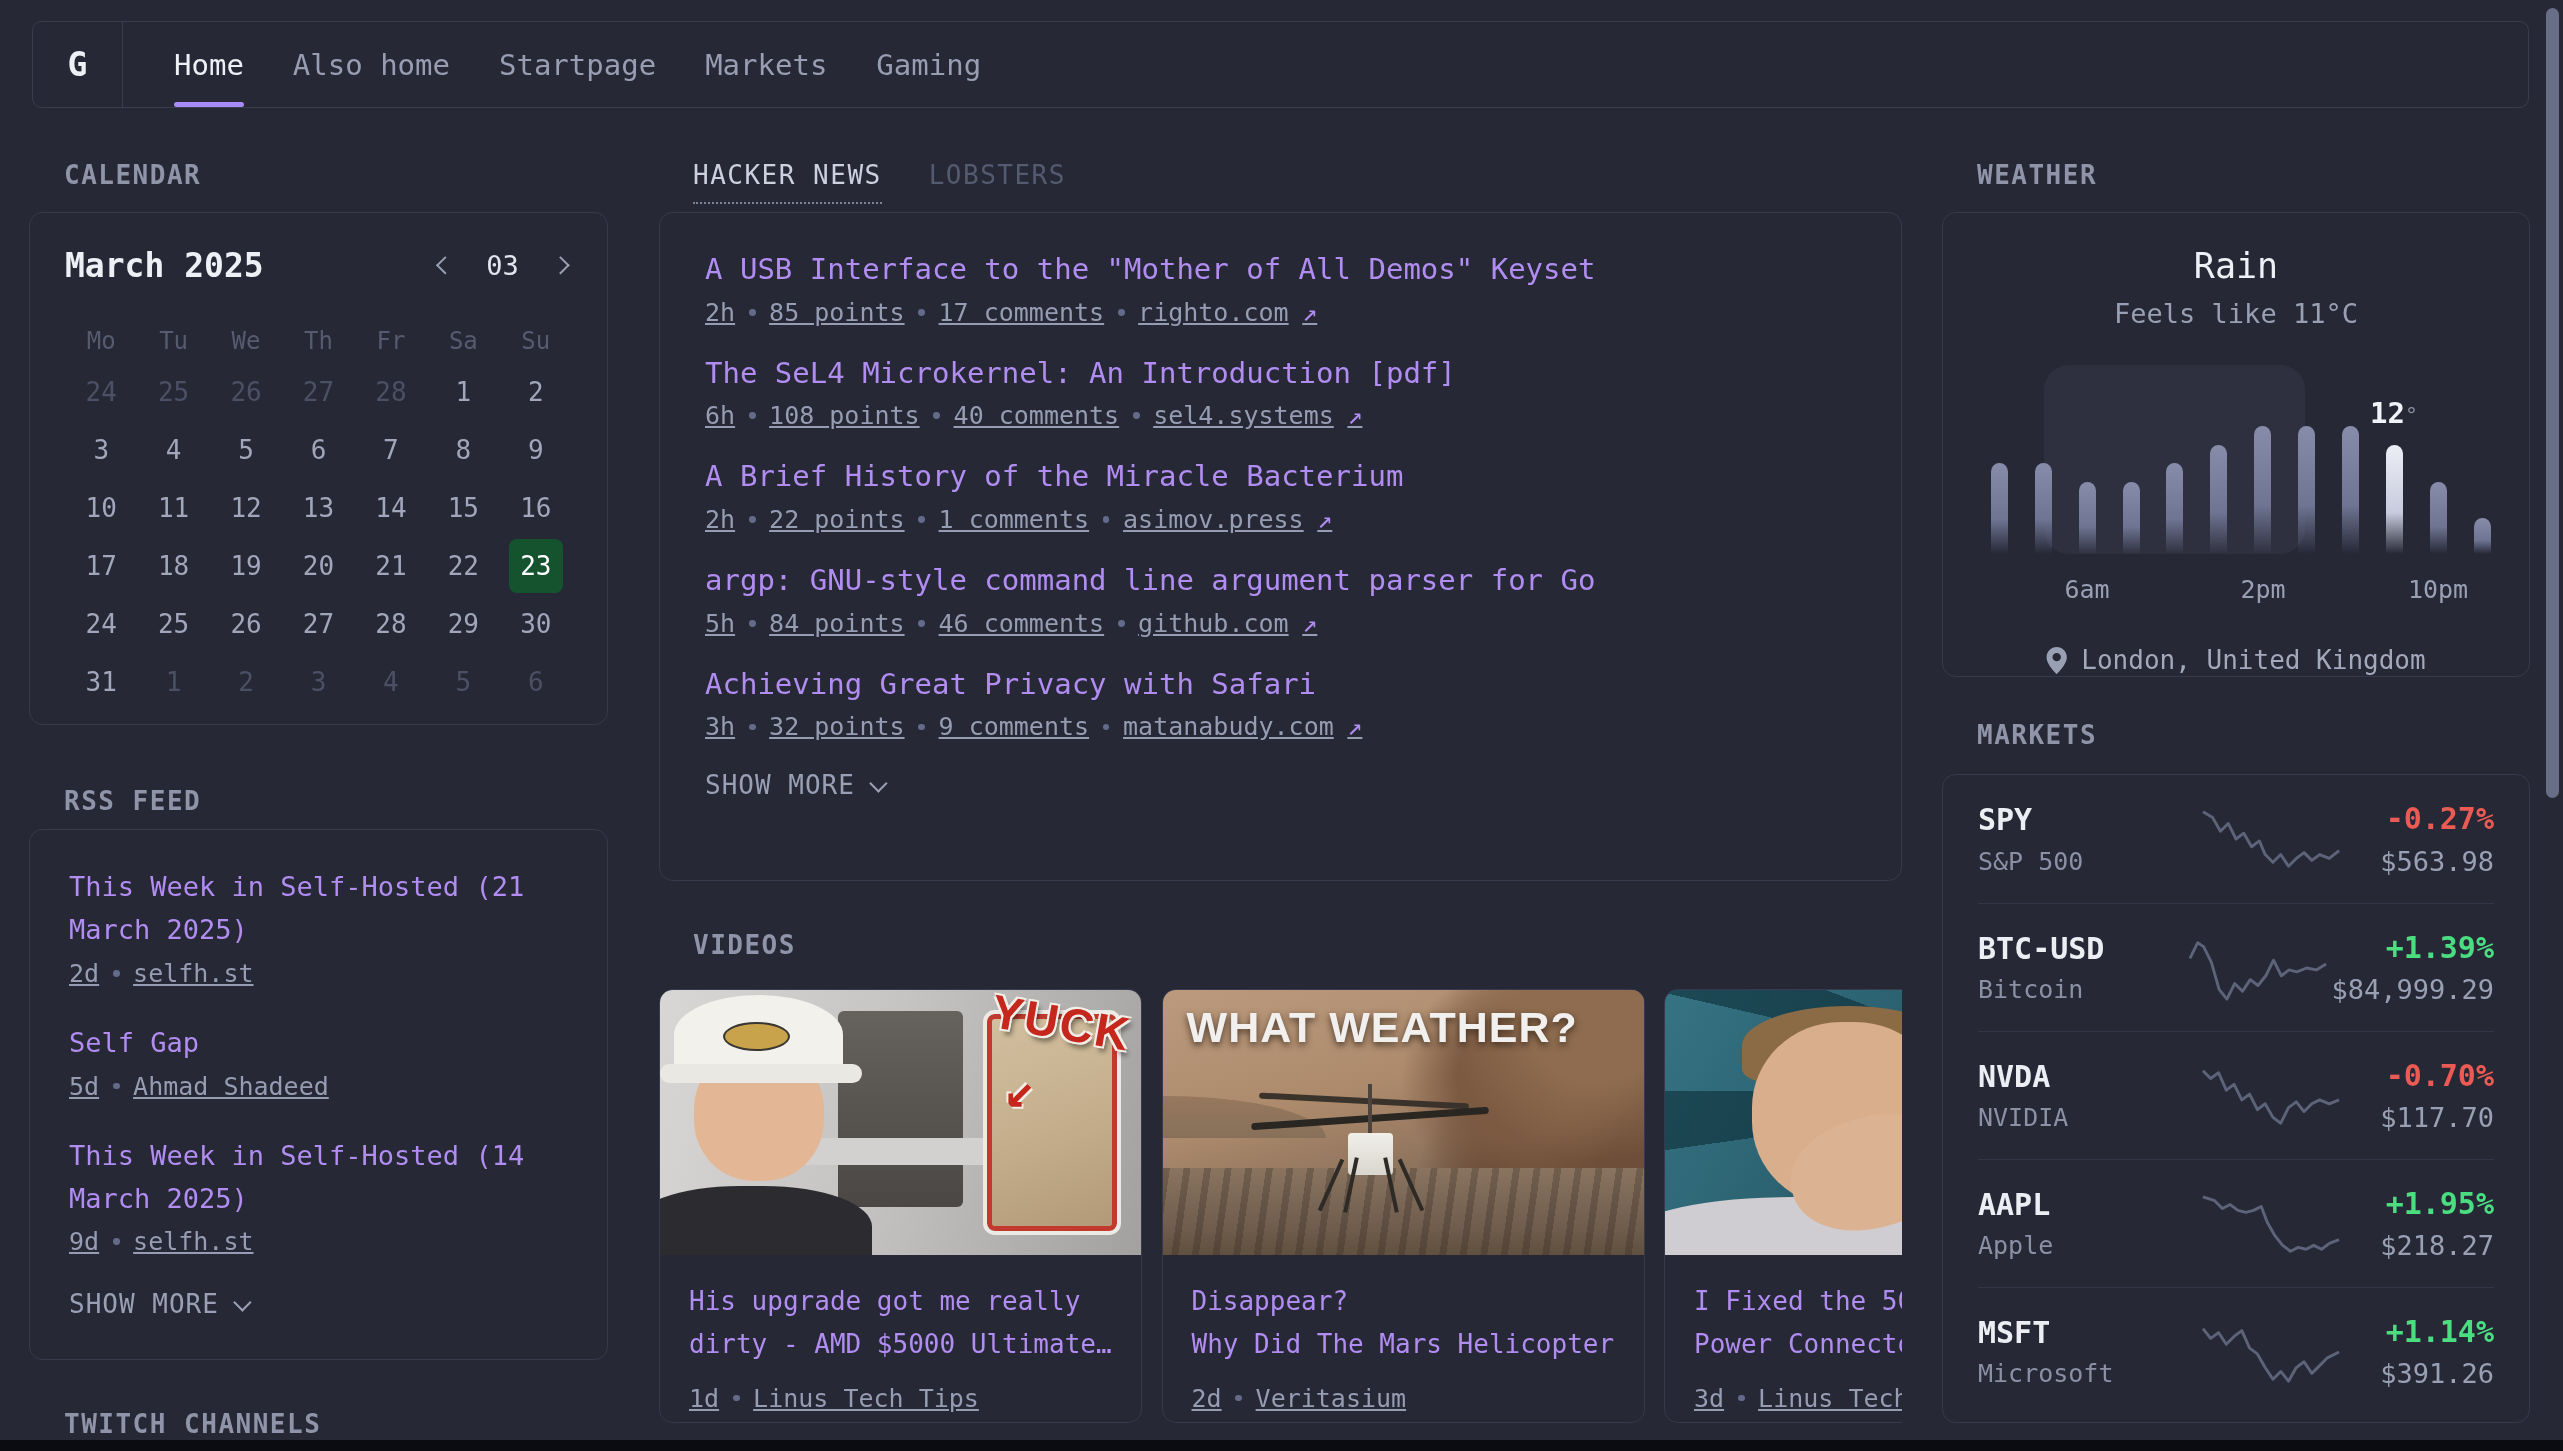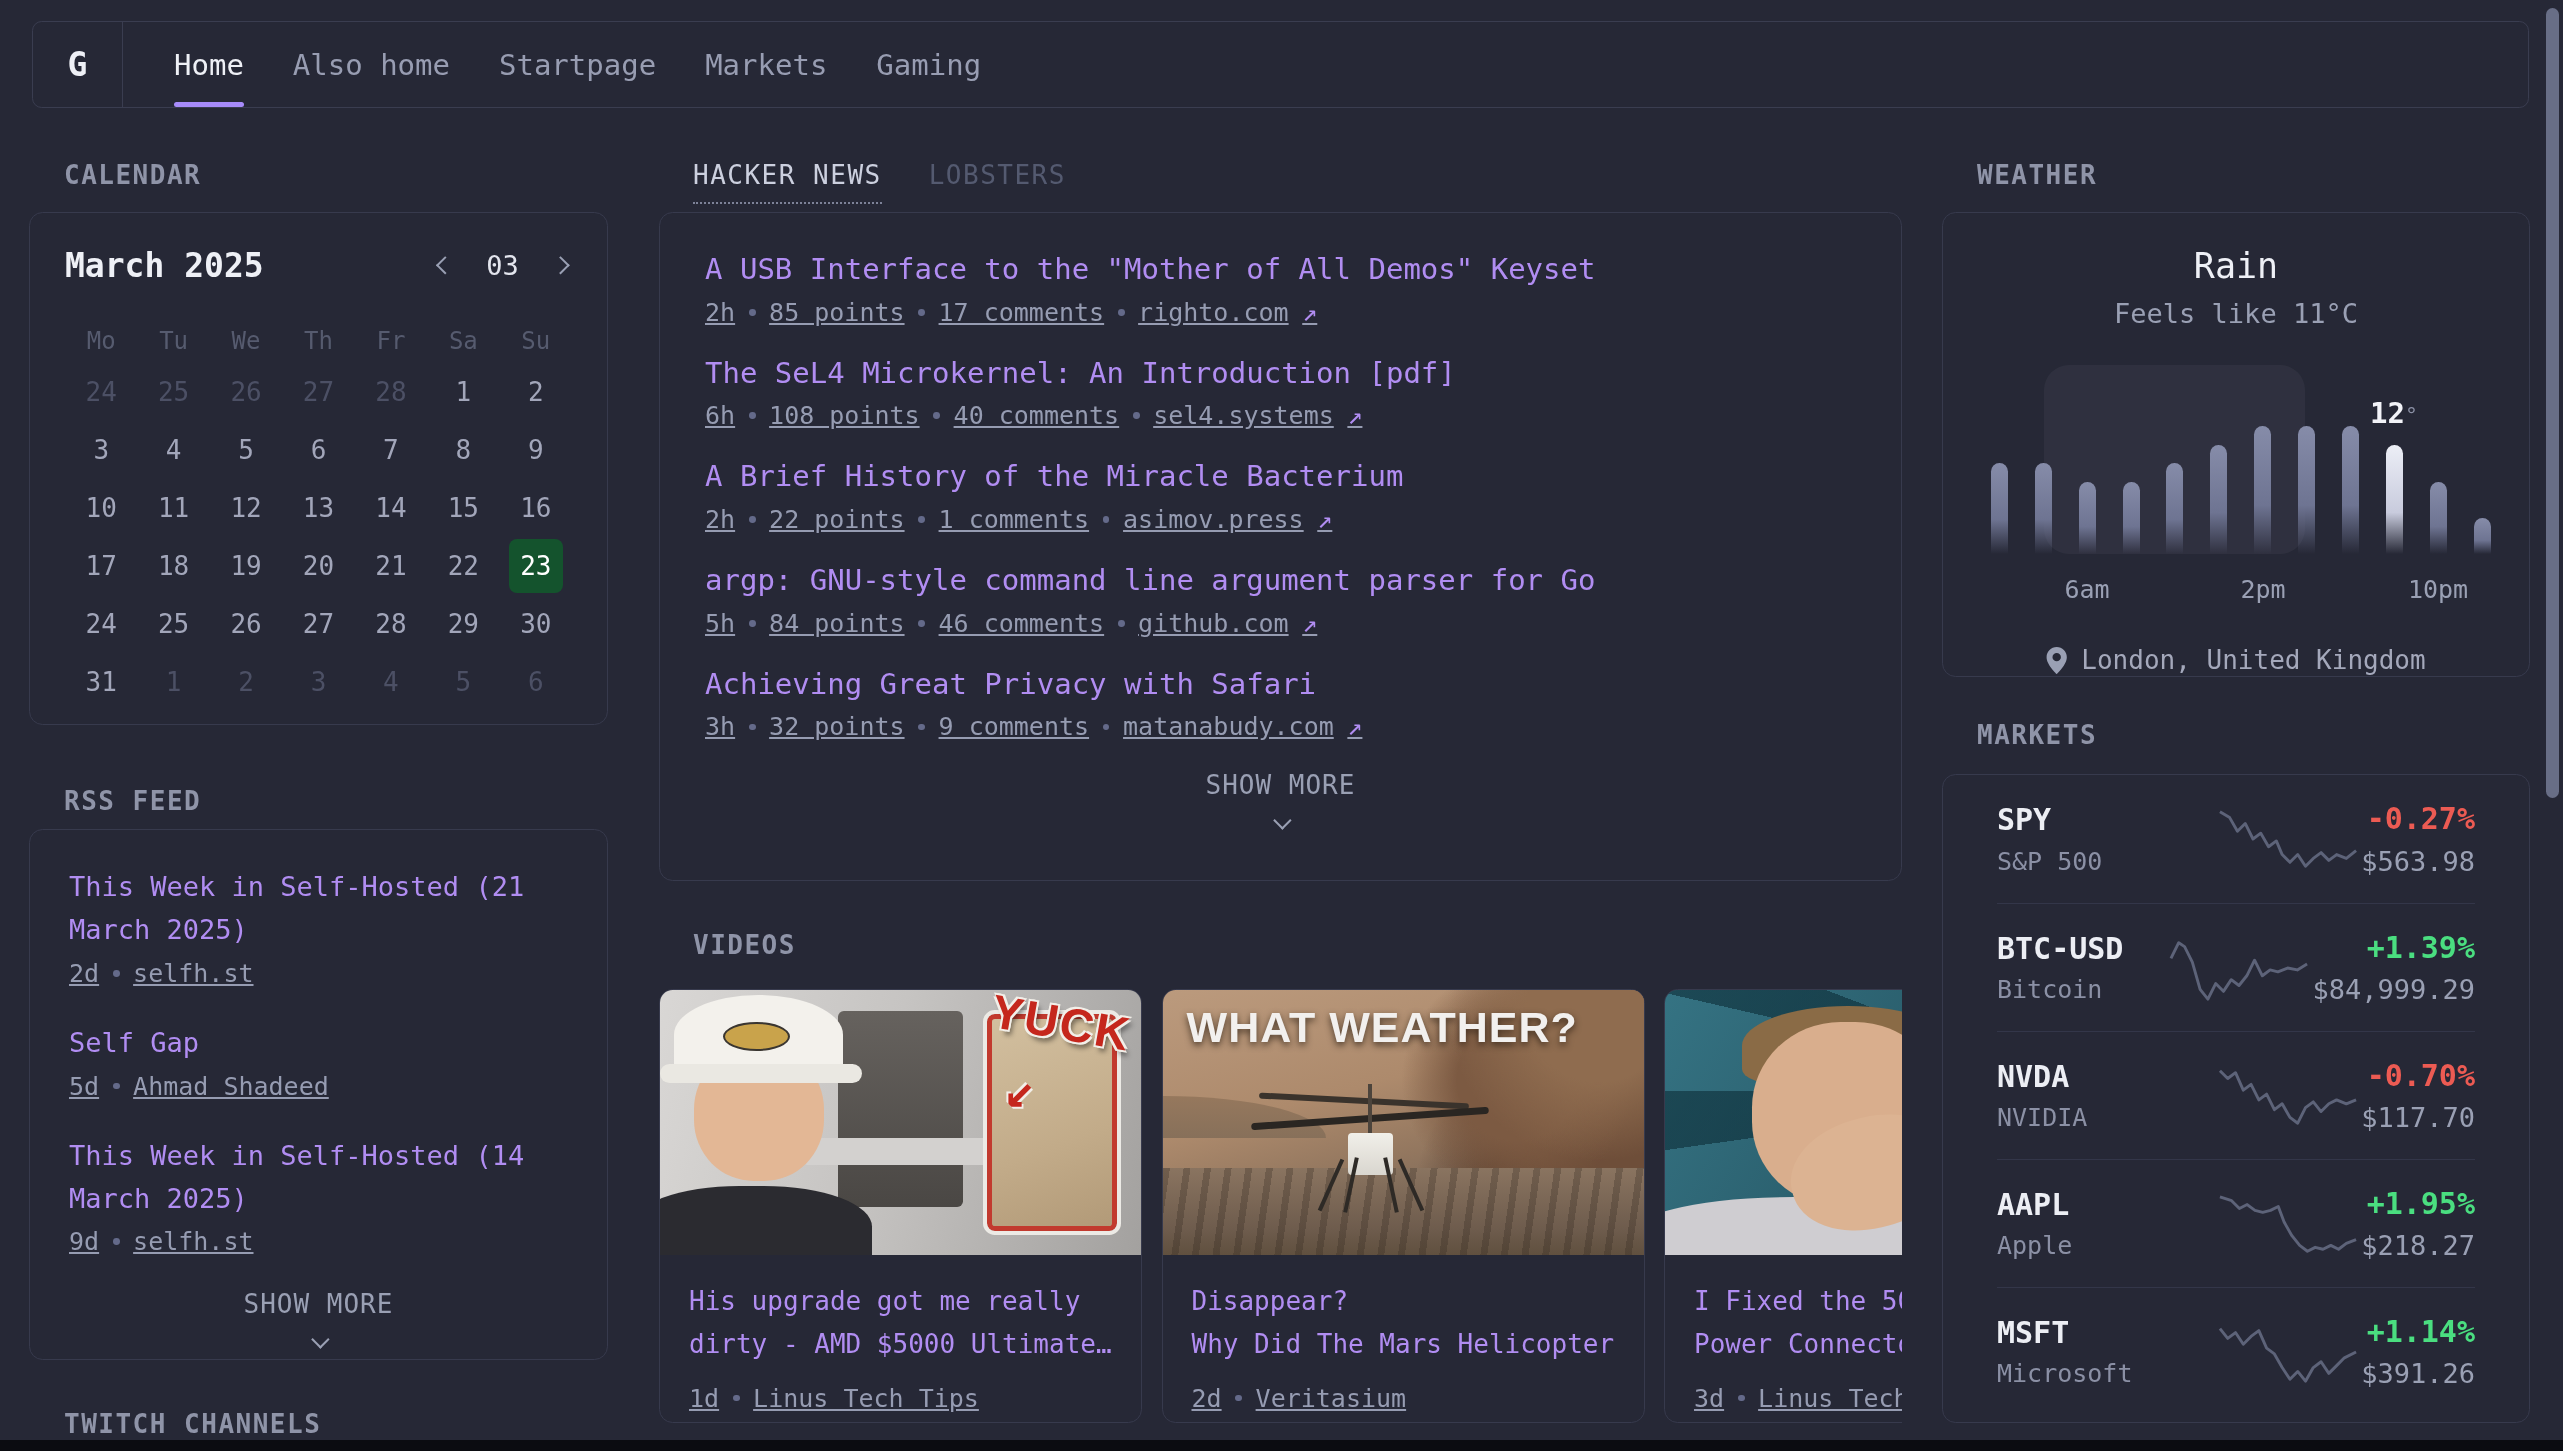--- a/index.html
+++ b/index.html
@@ -19,21 +19,21 @@
   .nav-tab.active { color:#eef0f6; }
   .nav-tab.active::after { content:""; position:absolute; left:0; right:0; bottom:0;
              height:5.8px; border-radius:2.9px; background:#a78bfa; }
 
   
   .section-h { position:absolute; font-size:26px; letter-spacing:1.5px; color:#8f94a8; }
   .card { position:absolute; border:1px solid #373a4d; border-radius:13.6px; background:#262836; }
   .meta { font-size:25px; color:#969cb2; display:flex; align-items:center; gap:13.6px; white-space:nowrap;text-decoration:underline; }
   .dot { width:6.8px; height:6.8px; border-radius:50%; background:#646a8a; display:inline-block; }
   .show-more { display:flex; align-items:center; gap:15.6px; font-size:26px; color:#9aa0b4;
-               letter-spacing:1px; cursor:pointer;flex-direction:column; }
+               letter-spacing:1px; cursor:pointer; }
   .chev { width:12.7px; height:12.7px; border-right:2.9px solid #9aa0b4; border-bottom:2.9px solid #9aa0b4;
           display:inline-block; }
   .chev.down  { transform:rotate(45deg) translateY(-2.9px); }
   .chev.left  { transform:rotate(135deg); }
   .chev.right { transform:rotate(-45deg); }
   .link { color:#b18df2; cursor:pointer; }
 
   
   .cal-card { left:29px; top:212px; width:579px; height:513px; padding:33px 35px; }
   .cal-head { display:flex; justify-content:space-between; align-items:center; }
@@ -157,21 +157,21 @@
   .wbar.active { background:linear-gradient(180deg,#eceef6 0%,#c8cbdd 62%,rgba(200,203,221,0) 100%); }
   .wx-temp-label { position:absolute; transform:translateX(-50%); font-size:29px; font-weight:bold;
                    color:#f2f3f8; white-space:nowrap; }
   .wx-temp-label .deg { font-size:21.4px; color:#8b90a5; font-weight:normal; }
   .wx-times { position:absolute; left:29px; top:362px; width:529px; height:29px; }
   .wx-time { position:absolute; transform:translateX(-50%); font-size:25px; color:#9aa0b4; }
   .wx-loc { position:absolute; left:0; top:432px; width:100%; display:flex; justify-content:center;
             align-items:center; gap:13.6px; font-size:26px; color:#a4a8bb; }
 
   
-  .mkt-card { left:1942px; top:774px; width:588px; height:649px; padding:0 54px; }
+  .mkt-card { left:1942px; top:774px; width:588px; height:649px; padding:0 35px; }
   .mkt-row { height:128px; display:flex; align-items:center; cursor:pointer; }
   .mkt-row + .mkt-row { border-top:1px solid #333649; }
   .mkt-left { width:185px; }
   .mkt-ticker { font-size:30px; font-weight:bold; color:#eceдf4; }
   .mkt-ticker { color:#eceef4; }
   .mkt-name { margin-top:9.7px; font-size:25px; color:#8b90a5; }
   .mkt-spark { flex:0 0 146px; margin-left:35px; height:70px; }
   .mkt-right { margin-left:auto; text-align:right; }
   .mkt-change { font-size:30px; font-weight:bold; }
   .mkt-change.up { color:#4ade80; }

